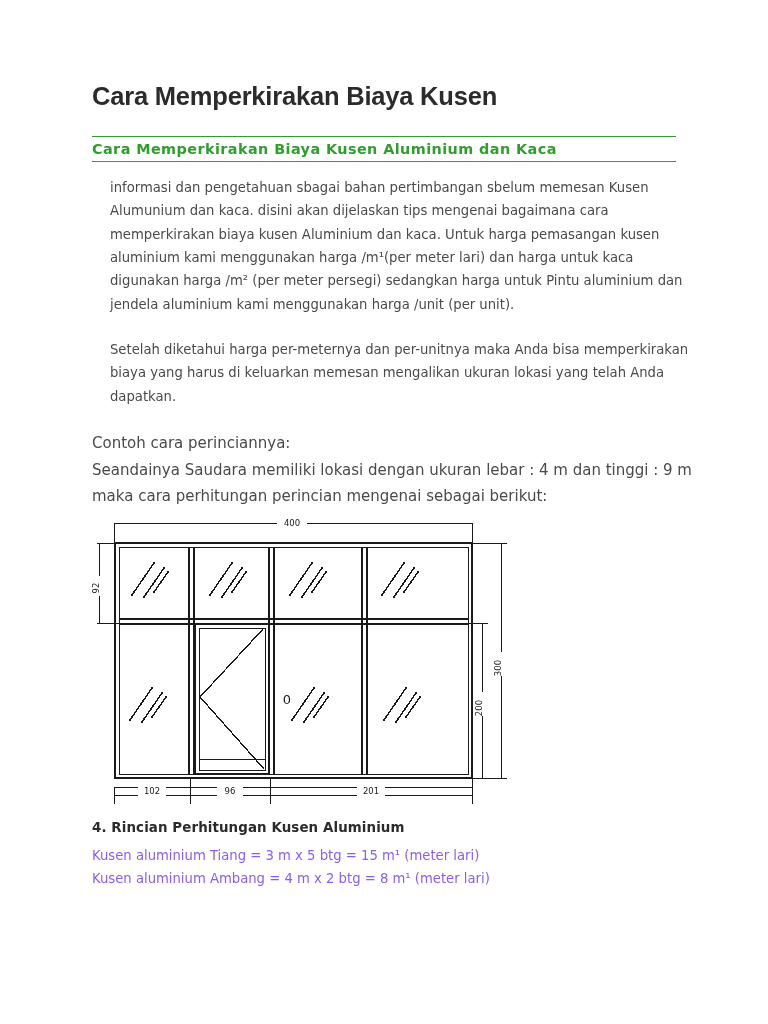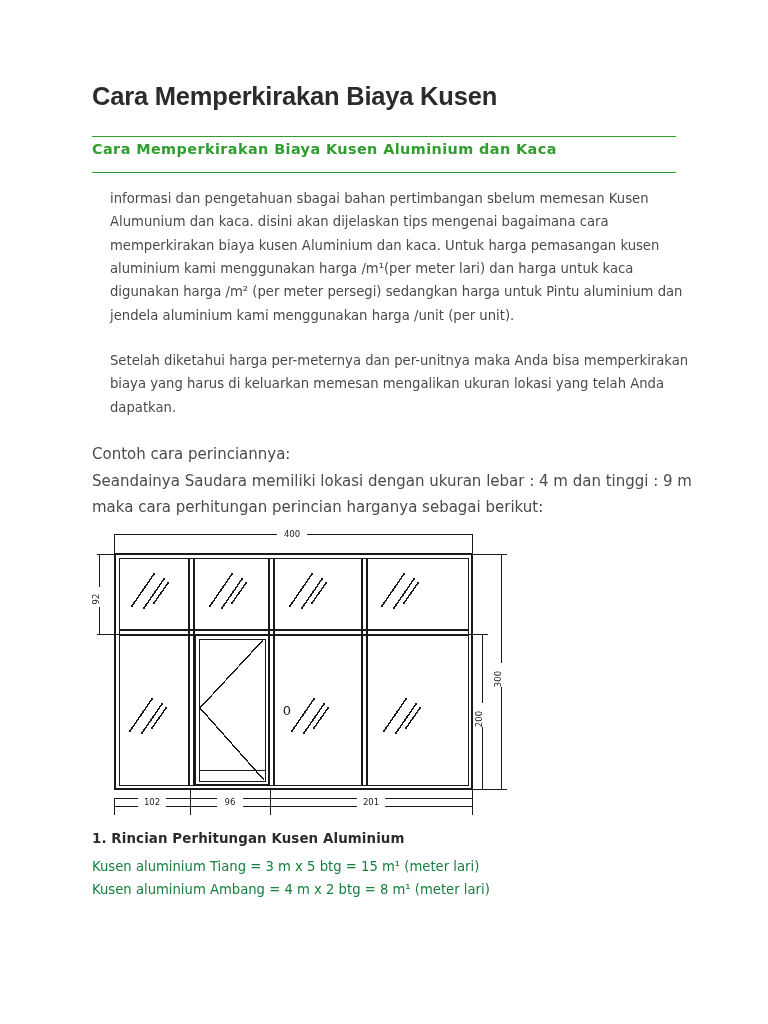--- a/index.html
+++ b/index.html
@@ -48,21 +48,21 @@
   }
   .green-heading {
     font-family: "DejaVu Sans", sans-serif;
     font-size: 14.4px;
     font-weight: bold;
     color: #2f9e2f;
     letter-spacing: 0.42px;
     line-height: 1.5;
     display: inline-block;
     border-bottom: 1.5px solid #2f9e2f;
-    padding-bottom: 12px;
+    padding-bottom: 1px;
     margin: 0;
   }
   .green-rule-full {
     height: 0;
     border-bottom: 1.5px solid #2f9e2f;
     width: 584px;
     margin-top: -1.5px;
   }
 
   
@@ -98,21 +98,21 @@
     font-size: 13.4px;
     font-weight: bold;
     color: #2b2b2b;
     margin: 0 0 9px 0;
     letter-spacing: 0.1px;
   }
   .calc-line {
     font-family: "DejaVu Sans", sans-serif;
     font-size: 13.2px;
     line-height: 1.78;
-    color: #15803d;
+    color: #8b5cf6;
     white-space: nowrap;
   }
 </style>
 </head>
 <body>
 
 <div class="page">
   <div class="content">
 
     <h1 class="doc-title"><span>Cara Memperkirakan Biaya Kusen</span><br></h1>
@@ -122,21 +122,21 @@
       <div class="green-rule-full"></div>
     </div>
 
     <p class="body">informasi dan pengetahuan sbagai bahan pertimbangan sbelum memesan Kusen Alumunium dan kaca. disini akan dijelaskan tips mengenai bagaimana cara memperkirakan biaya kusen Aluminium dan kaca. Untuk harga pemasangan kusen aluminium kami menggunakan harga /m¹(per meter lari) dan harga untuk kaca digunakan harga /m² (per meter persegi) sedangkan harga untuk Pintu aluminium dan jendela aluminium kami menggunakan harga /unit (per unit).</p>
 
     <p class="body">Setelah diketahui harga per-meternya dan per-unitnya maka Anda bisa memperkirakan biaya yang harus di keluarkan memesan mengalikan ukuran lokasi yang telah Anda dapatkan.</p>
 
     <div class="lines-block">
       <div>Contoh cara perinciannya:</div>
       <div>Seandainya Saudara memiliki lokasi dengan ukuran lebar : 4 m dan tinggi : 9 m</div>
-      <div>maka cara perhitungan perincian harganya sebagai berikut:</div>
+      <div>maka cara perhitungan perincian mengenai sebagai berikut:</div>
     </div>
 
     <div class="drawing-wrap">
       <svg class="drawing-svg" width="584" height="300" viewBox="0 0 584 300">
         <g fill="none" stroke="#1a1a1a" stroke-width="1.1" shape-rendering="crispEdges">
 
           <g stroke-width="1">
             <line x1="22" y1="13" x2="22" y2="92"></line>
             <line x1="380" y1="13" x2="380" y2="92"></line>
             <line x1="22" y1="13" x2="380" y2="13"></line>
@@ -250,19 +250,19 @@
 
           <rect x="265" y="275" width="28" height="11" fill="#ffffff"></rect>
           <text x="279" y="284" text-anchor="middle">201</text>
 
           <text x="195" y="194" text-anchor="middle" font-size="13">0</text>
         </g>
       </svg>
     </div>
 
     <div>
-      <div class="section-heading">1. Rincian Perhitungan Kusen Aluminium</div>
+      <div class="section-heading">4. Rincian Perhitungan Kusen Aluminium</div>
       <div class="calc-line">Kusen aluminium Tiang = 3 m x 5 btg = 15 m¹ (meter lari)</div>
       <div class="calc-line">Kusen aluminium Ambang = 4 m x 2 btg = 8 m¹ (meter lari)</div>
     </div>
 
   </div>
 </div>
 
 </body></html>

